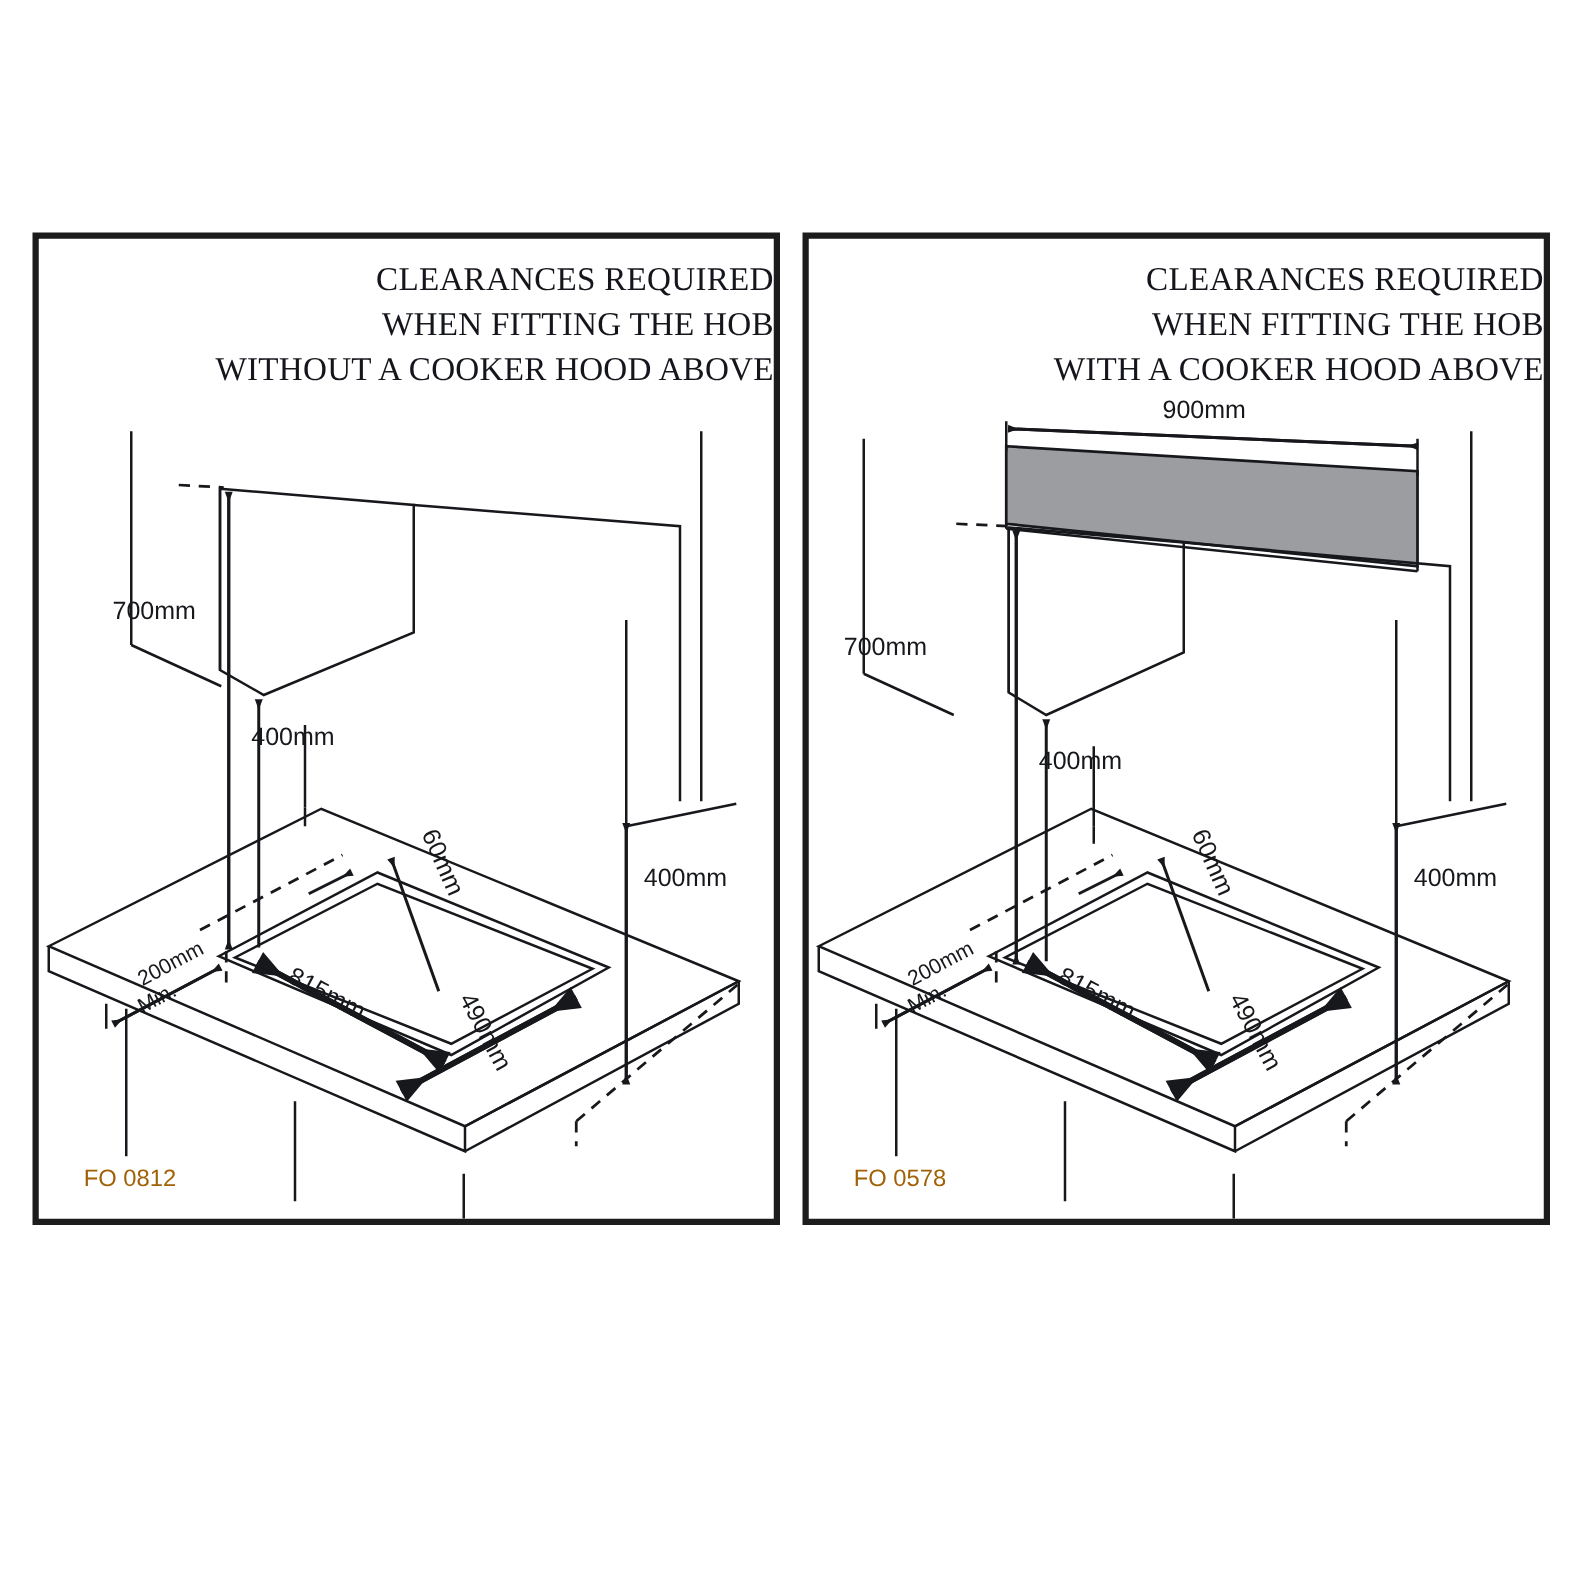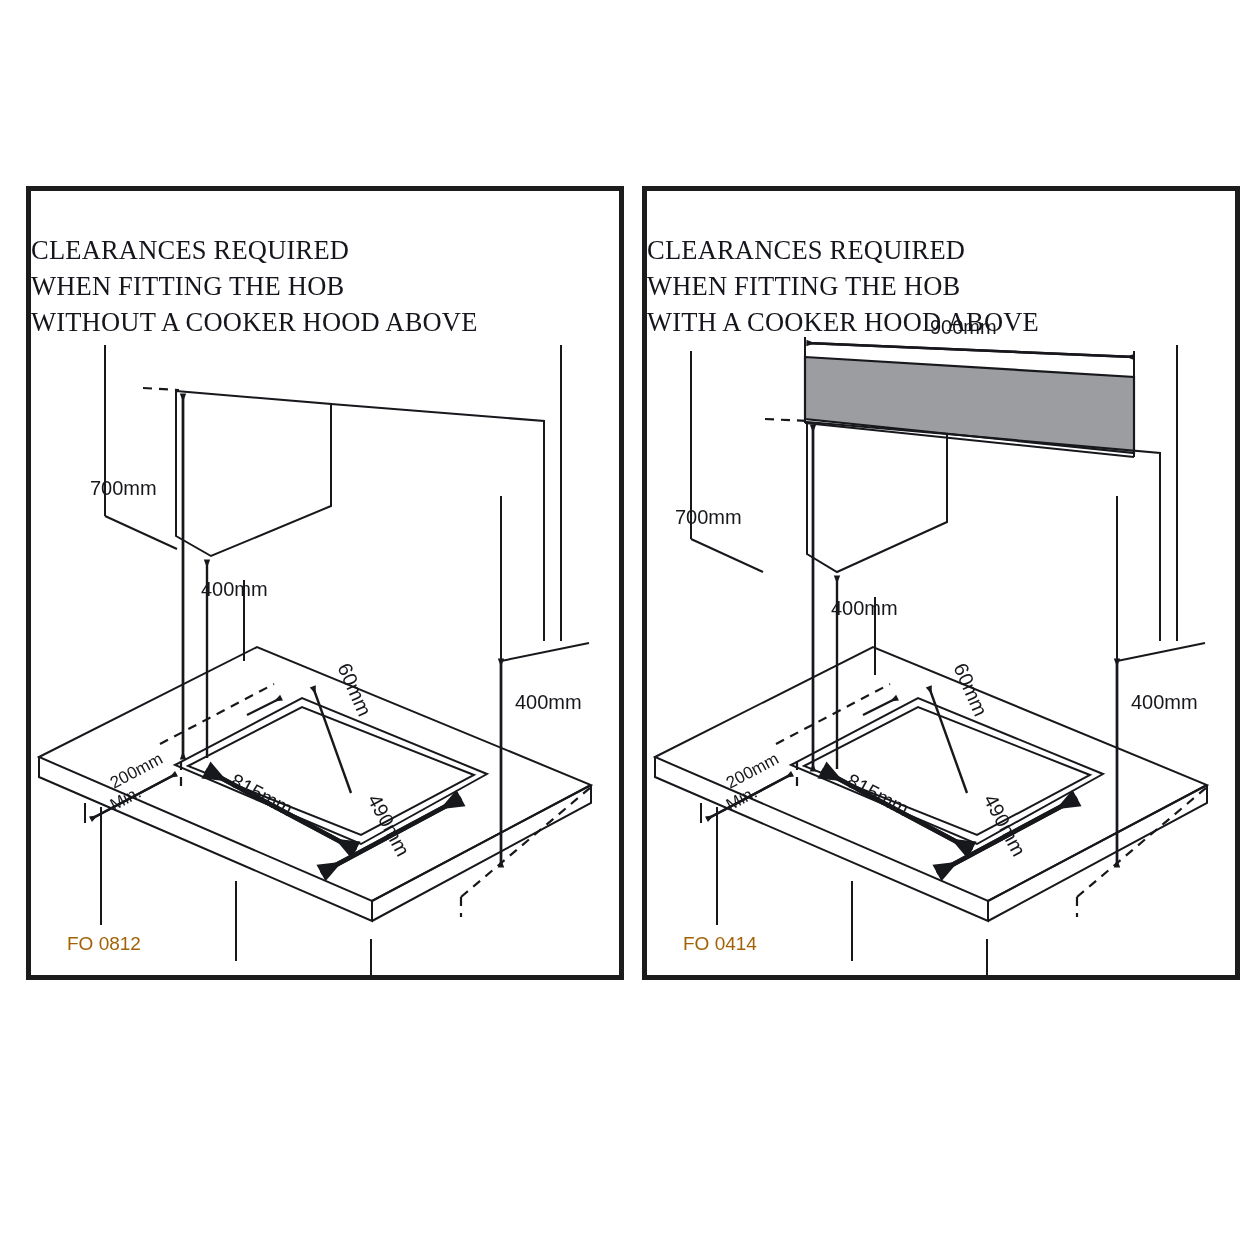--- a/index.html
+++ b/index.html
@@ -27,28 +27,27 @@
     background: #ffffff;
   }
   #panel-left  { left: 26px; }
   #panel-right { left: 642px; }
 
   .panel-title {
     position: absolute;
     left: 0;
     top: 14px;
     width: 100%;
-    text-align: left;
+    text-align: right;
     font-family: "Liberation Serif", serif;
     font-size: 26.5px;
     line-height: 36px;
     color: #15161c;
     letter-spacing: 0.2px;
     white-space: pre-line;
-    margin-top: 27px;
   }
   .panel-code {
     position: absolute;
     left: 36px;
     bottom: 20px;
     font-family: "Liberation Sans", sans-serif;
     font-size: 19px;
     color: #a16207;
   }
   .drawing {
@@ -182,21 +181,21 @@
         <path class="ln-thin" d="M205,690 L205,770"></path>
         <path class="ln-thin" d="M340,748 L340,784"></path>
       </g>
     </svg>
   </div>
 
   <div class="panel" id="panel-right">
     <div class="panel-title">CLEARANCES REQUIRED
 WHEN FITTING THE HOB
 WITH A COOKER HOOD ABOVE</div>
-    <div class="panel-code">FO 0414</div>
+    <div class="panel-code">FO 0578</div>
 
     <svg class="drawing" viewBox="0 0 588 784">
       <defs>
         <marker id="bhL" markerWidth="11" markerHeight="11" refX="9.4" refY="5.5" orient="auto" markerUnits="userSpaceOnUse">
           <path d="M0,5.5 L10,1.4 L10,9.6 Z" fill="#17181c"></path>
         </marker>
         <marker id="bhS" markerWidth="9" markerHeight="9" refX="7.8" refY="4.5" orient="auto" markerUnits="userSpaceOnUse">
           <path d="M0,4.5 L8.4,1.3 L8.4,7.7 Z" fill="#17181c"></path>
         </marker>
         <marker id="bhB" markerWidth="26" markerHeight="22" refX="24" refY="11" orient="auto" markerUnits="userSpaceOnUse">

